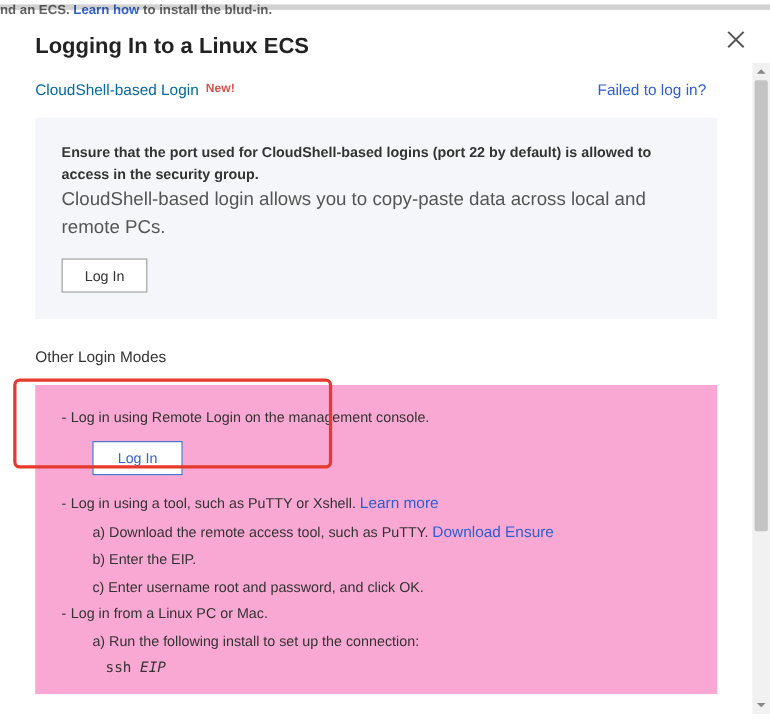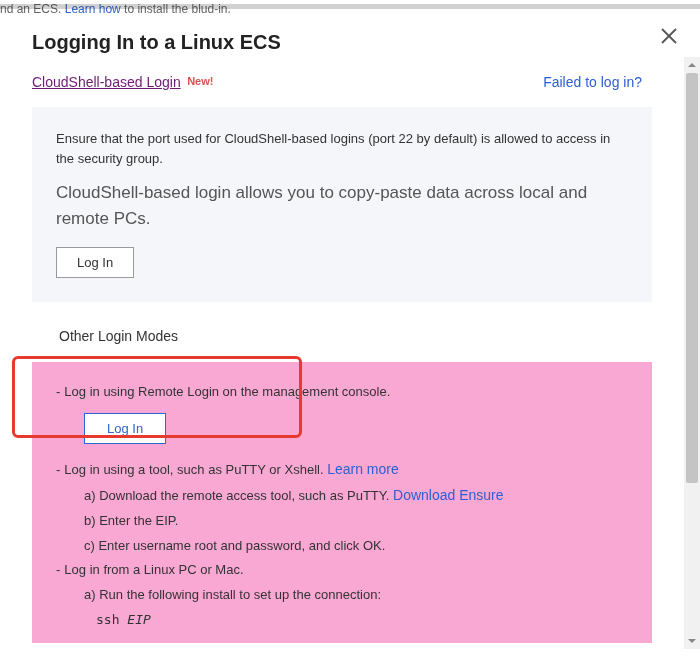--- a/index.html
+++ b/index.html
@@ -1,33 +1,33 @@
 <!DOCTYPE html>
 <html><head>
 <meta charset="utf-8">
 <style>
   * { box-sizing: border-box; margin: 0; padding: 0; }
   html, body { width: 700px; height: 662px; font-family: Arial, Helvetica, sans-serif; background: #fff; color: #333; }
-  .bg-fragment { position: absolute; top: 0; left: 0; font-size: 12px; color: #666; padding: 2px 4px 2px 0; width: 700px; white-space: nowrap; overflow: hidden; }
+  .bg-fragment { position: absolute; top: 0; left: 0; font-size: 12px; color: #666; padding: 2px 4px 2px 0; width: 700px; white-space: nowrap; overflow: hidden; font-weight: bold; }
   .bg-fragment a { color: #3366cc; text-decoration: none; }
   .overlay-bar { position: absolute; top: 4px; left: 0; width: 700px; height: 5px; background: rgba(0,0,0,0.18); }
   .modal { position: relative; width: 700px; height: 653px; padding: 30px 32px 0 32px; }
   .close-btn { position: absolute; top: 26px; right: 22px; width: 18px; height: 18px; cursor: pointer; }
   .close-btn svg { width: 18px; height: 18px; stroke: #555; stroke-width: 1.8; }
   .title { font-size: 20px; font-weight: bold; color: #222; margin-bottom: 38px; }
   .section-row { display: flex; justify-content: space-between; align-items: baseline; margin-bottom: 16px; padding-right: 10px;}
-  .section-label { font-size: 14px; color: #701a75; text-decoration: underline; }
+  .section-label { font-size: 14px; color: #0369a1; }
   .new-badge { font-size: 11px; color: #d9534f; font-weight: bold; margin-left: 2px; position: relative; top: -2px; }
   .link { color: #2d5fd0; font-size: 14px; text-decoration: none; cursor: pointer; }
   .panel { background: #f5f6fa; padding: 22px 24px 24px 24px; margin-bottom: 26px; }
-  .panel-strong { font-size: 13px; font-weight: normal; color: #333; line-height: 1.5; margin-bottom: 12px; }
+  .panel-strong { font-size: 13px; font-weight: bold; color: #333; line-height: 1.5; }
   .panel-text { font-size: 17px; color: #555; line-height: 1.5; margin-bottom: 16px; }
   .btn { display: inline-block; background: #fff; border: 1px solid #999; font-size: 13px; color: #333; padding: 7px 20px; cursor: pointer; }
   .btn-outline-blue { display: inline-block; background: #fff; border: 1px solid #3366cc; color: #3366cc; font-size: 13px; padding: 7px 22px; cursor: pointer; }
-  .other-title { font-size: 14px; color: #333; margin-bottom: 18px; margin-left: 27px; }
+  .other-title { font-size: 14px; color: #333; margin-bottom: 18px; }
   .other-panel { background: #f9a8d4; padding: 18px 24px 10px 24px; font-size: 13px; color: #333; line-height: 1.9; position: relative; }
   .highlight-box { position: absolute; border: 3px solid #e63a2e; border-radius: 6px; pointer-events: none; }
   .dash { margin-right: 4px; }
   .indent-a { padding-left: 28px; }
   .indent-b { padding-left: 28px; }
   .ssh-line { padding-left: 40px; font-family: monospace; font-size: 13px; }
   .ssh-line em { font-style: italic; }
   .login-row { padding: 8px 0 12px 28px; }
   .scrolltrack { position: absolute; top: 72px; right: 0; width: 16px; height: 560px; background: #f1f1f1; }
   .scrollthumb { position: absolute; top: 0; left: 2px; width: 12px; height: 410px; background: #c4c4c4; border-radius: 2px; }

